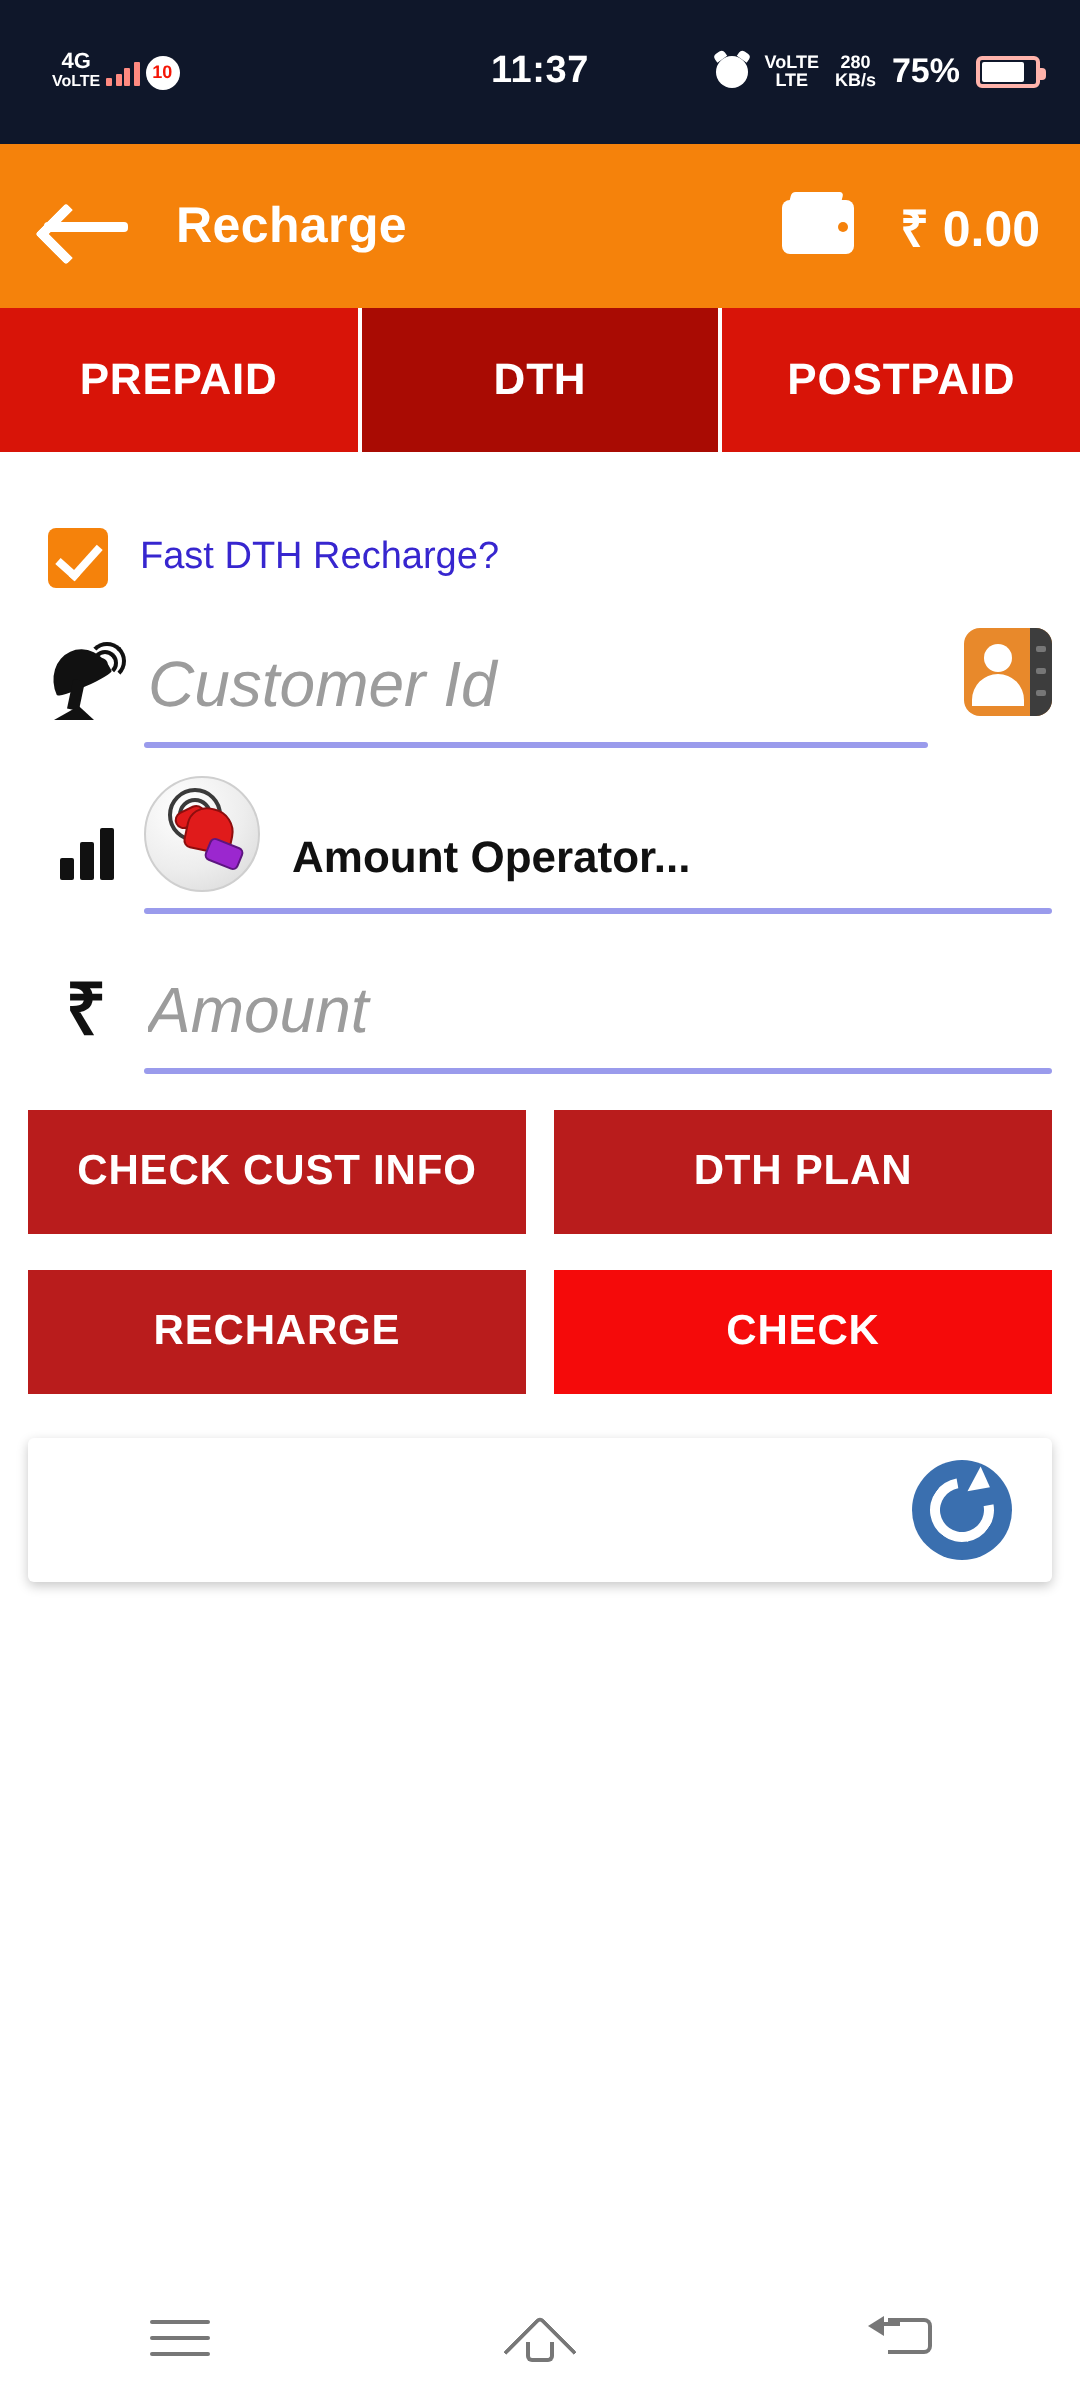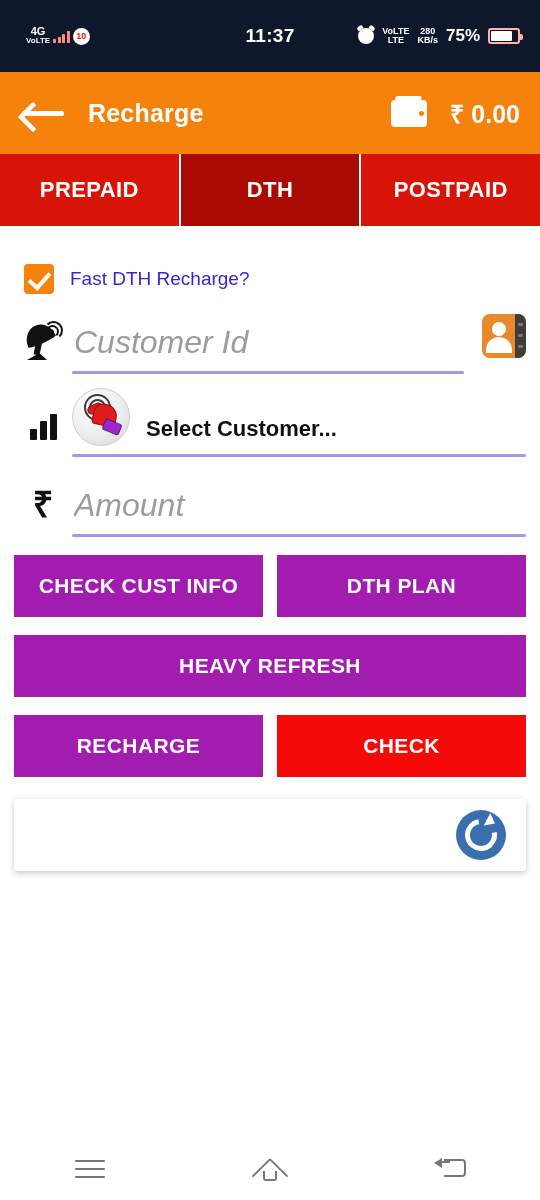--- a/index.html
+++ b/index.html
@@ -200,21 +200,21 @@
   }
   .op-underwrap{ padding-left:58px; }
 
   
   .btn-row{ display:flex;gap:14px;margin-top:18px; }
   .btn{
     flex:1;height:62px;display:flex;align-items:center;justify-content:center;
     color:#fff;font-size:21px;font-weight:bold;letter-spacing:.4px;cursor:pointer;
     border:none;font-family:"Liberation Sans", sans-serif;
   }
-  .btn-orange{ background:#a21caf; }
+  .btn-orange{ background:#b91c1c; }
   .btn-red{ background:#F50A0A; }
 
   
   .refresh-card{
     margin-top:22px;height:72px;background:#fff;border-radius:3px;
     box-shadow:0 2px 6px rgba(0,0,0,.22);
     display:flex;align-items:center;justify-content:flex-end;padding-right:20px;
   }
   .refresh-icon{
     width:50px;height:50px;border-radius:50%;background:#3A6FAF;position:relative;cursor:pointer;
@@ -353,44 +353,41 @@
           </div>
       </div>
       <div class="op-badge">
         <div class="ring r3"></div>
           <div class="ring r2"></div>
           <div class="ring r1"></div>
         <div class="finger"></div>
           <div class="hand"></div>
           <div class="cuff"></div>
       </div>
-      <div class="op-label">Select Customer...</div>
+      <div class="op-label">Amount Operator...</div>
     </div>
     <div class="op-underwrap">
       <div class="underline"></div>
     </div>
 
     <div class="field-row" style="padding-top:26px;">
       <div class="field-icon">
         <div class="rupee-icon">₹</div>
       </div>
       <div class="field-main">
         <input class="field-input" type="text" placeholder="Amount" style="">
         <div class="underline"></div>
       </div>
     </div>
 
     <div class="btn-row">
       <button class="btn btn-orange">CHECK CUST INFO</button>
       <button class="btn btn-orange">DTH PLAN</button>
     </div>
 
-    <div class="btn-row">
-      <button class="btn btn-orange">HEAVY REFRESH</button>
-    </div>
 
     <div class="btn-row">
       <button class="btn btn-orange">RECHARGE</button>
       <button class="btn btn-red">CHECK</button>
     </div>
 
     <div class="refresh-card">
       <div class="refresh-icon">
         <div class="ringc"></div>
         <div class="arrow"></div>

